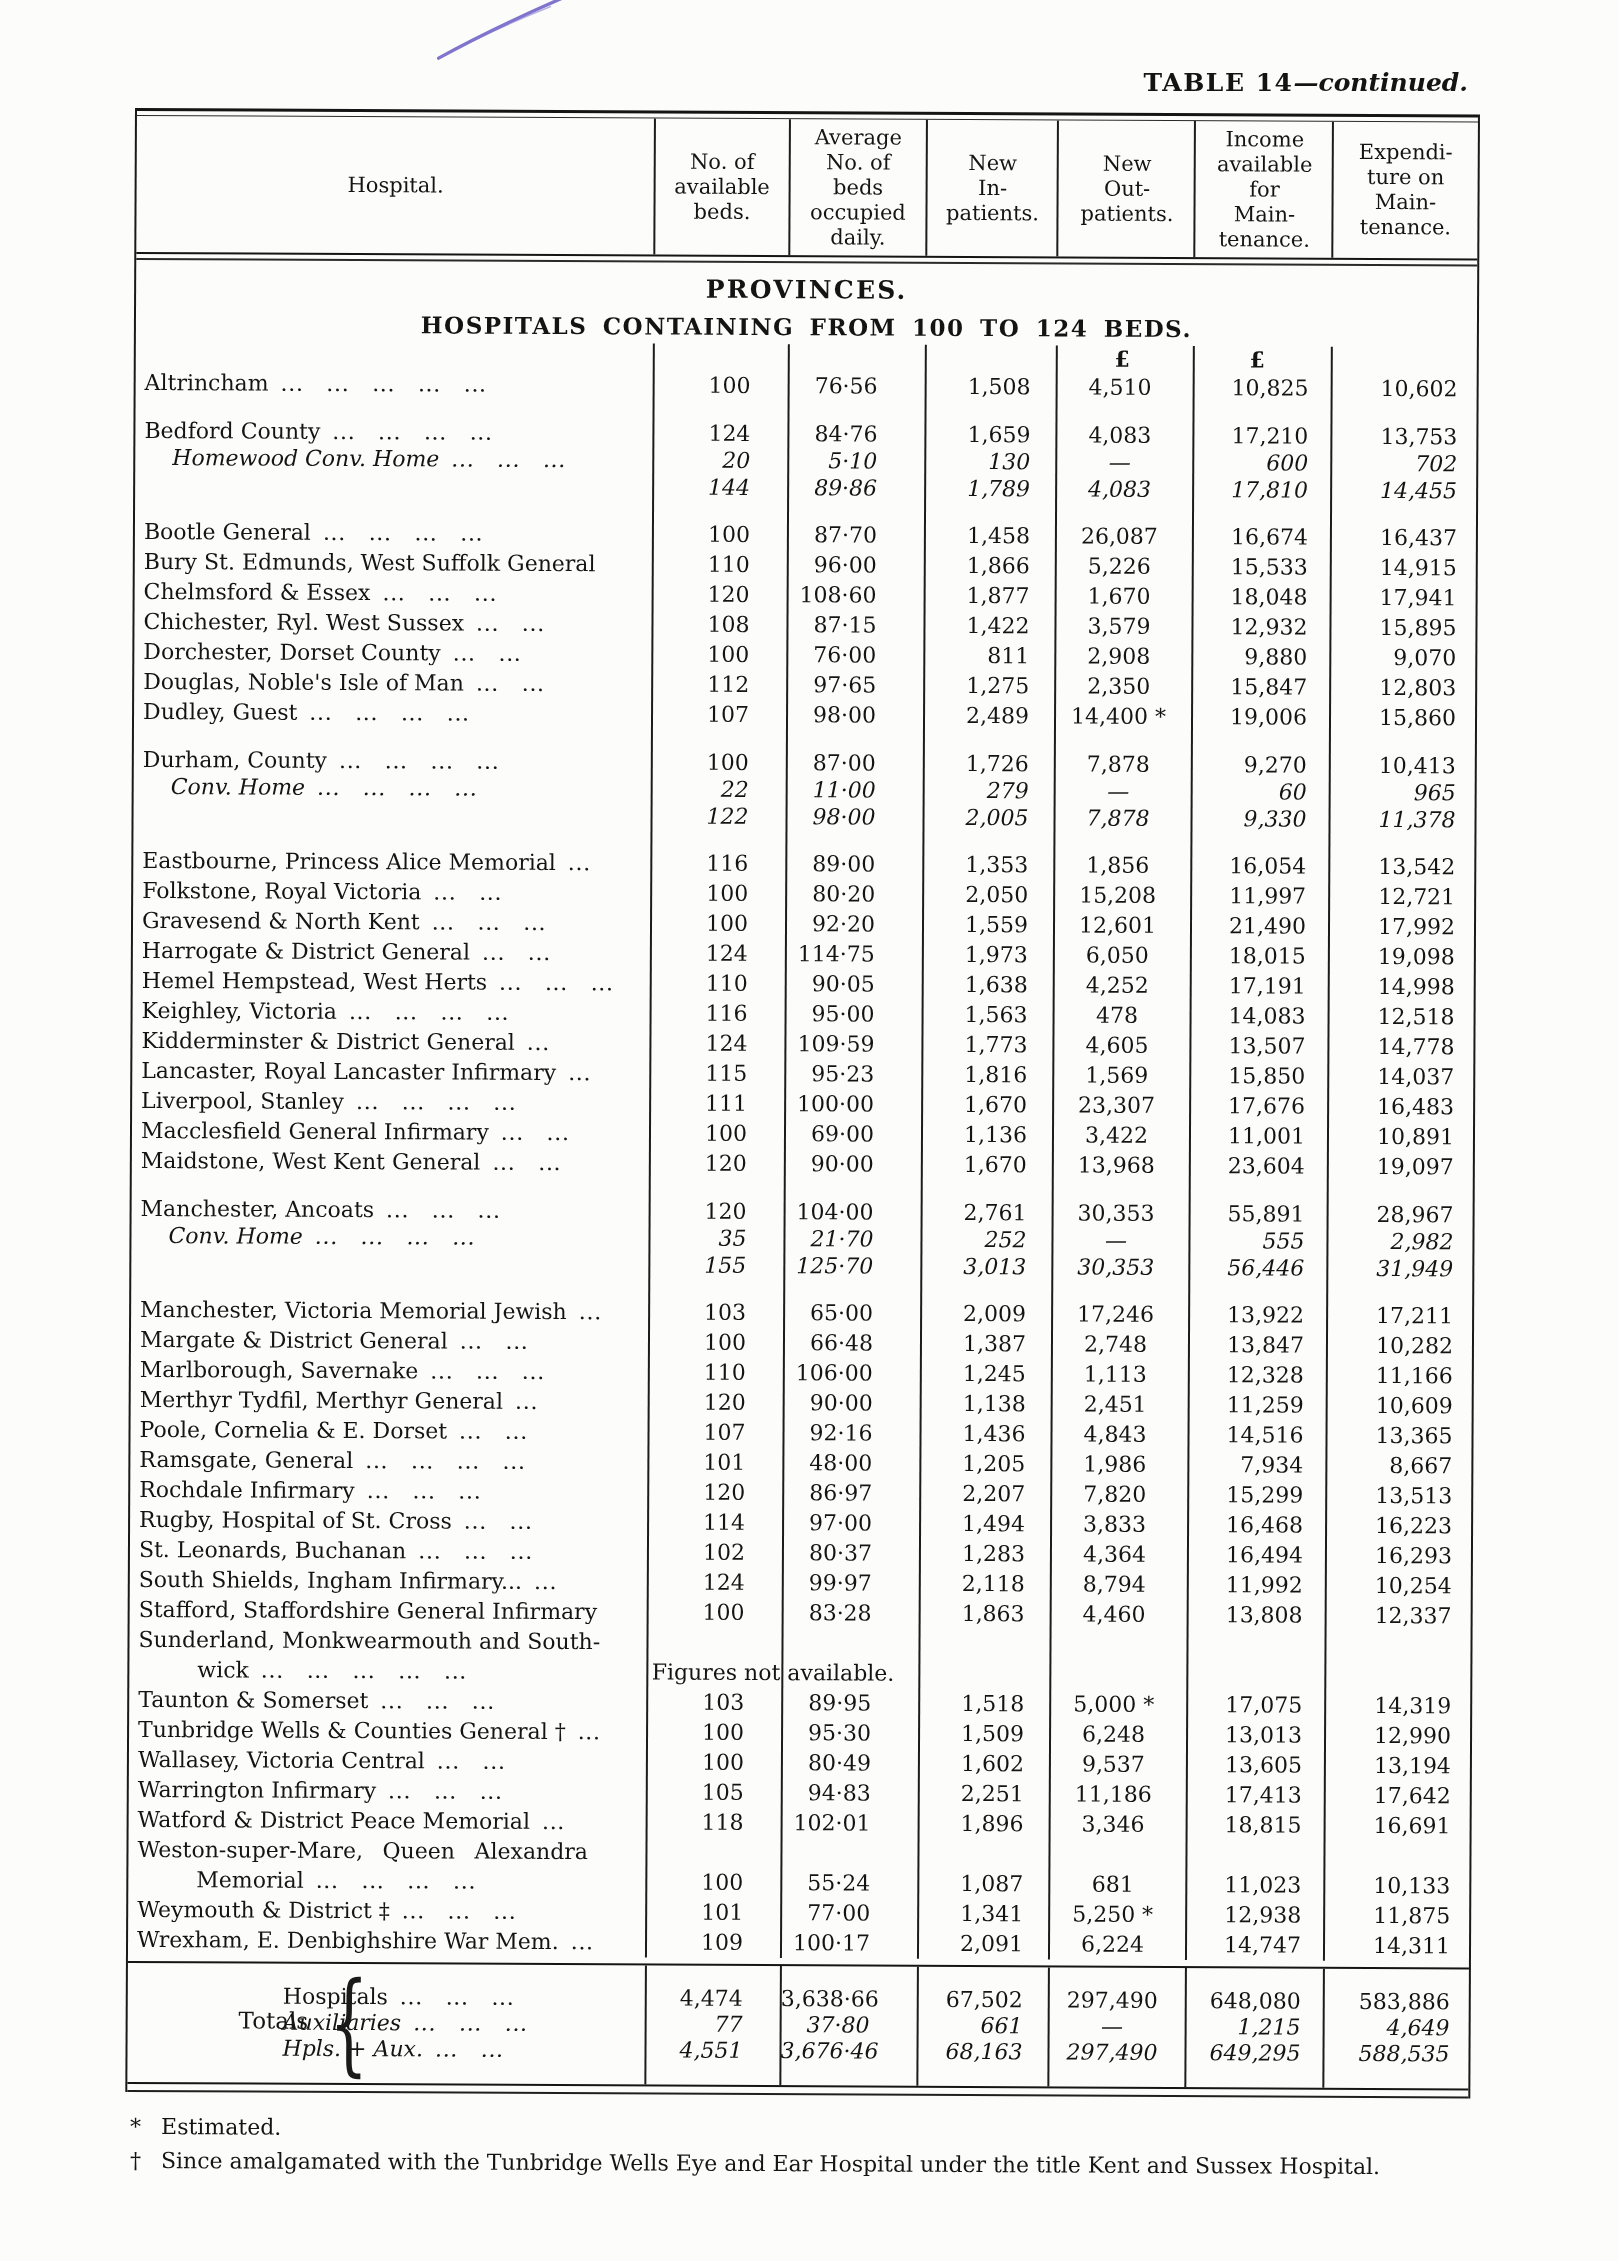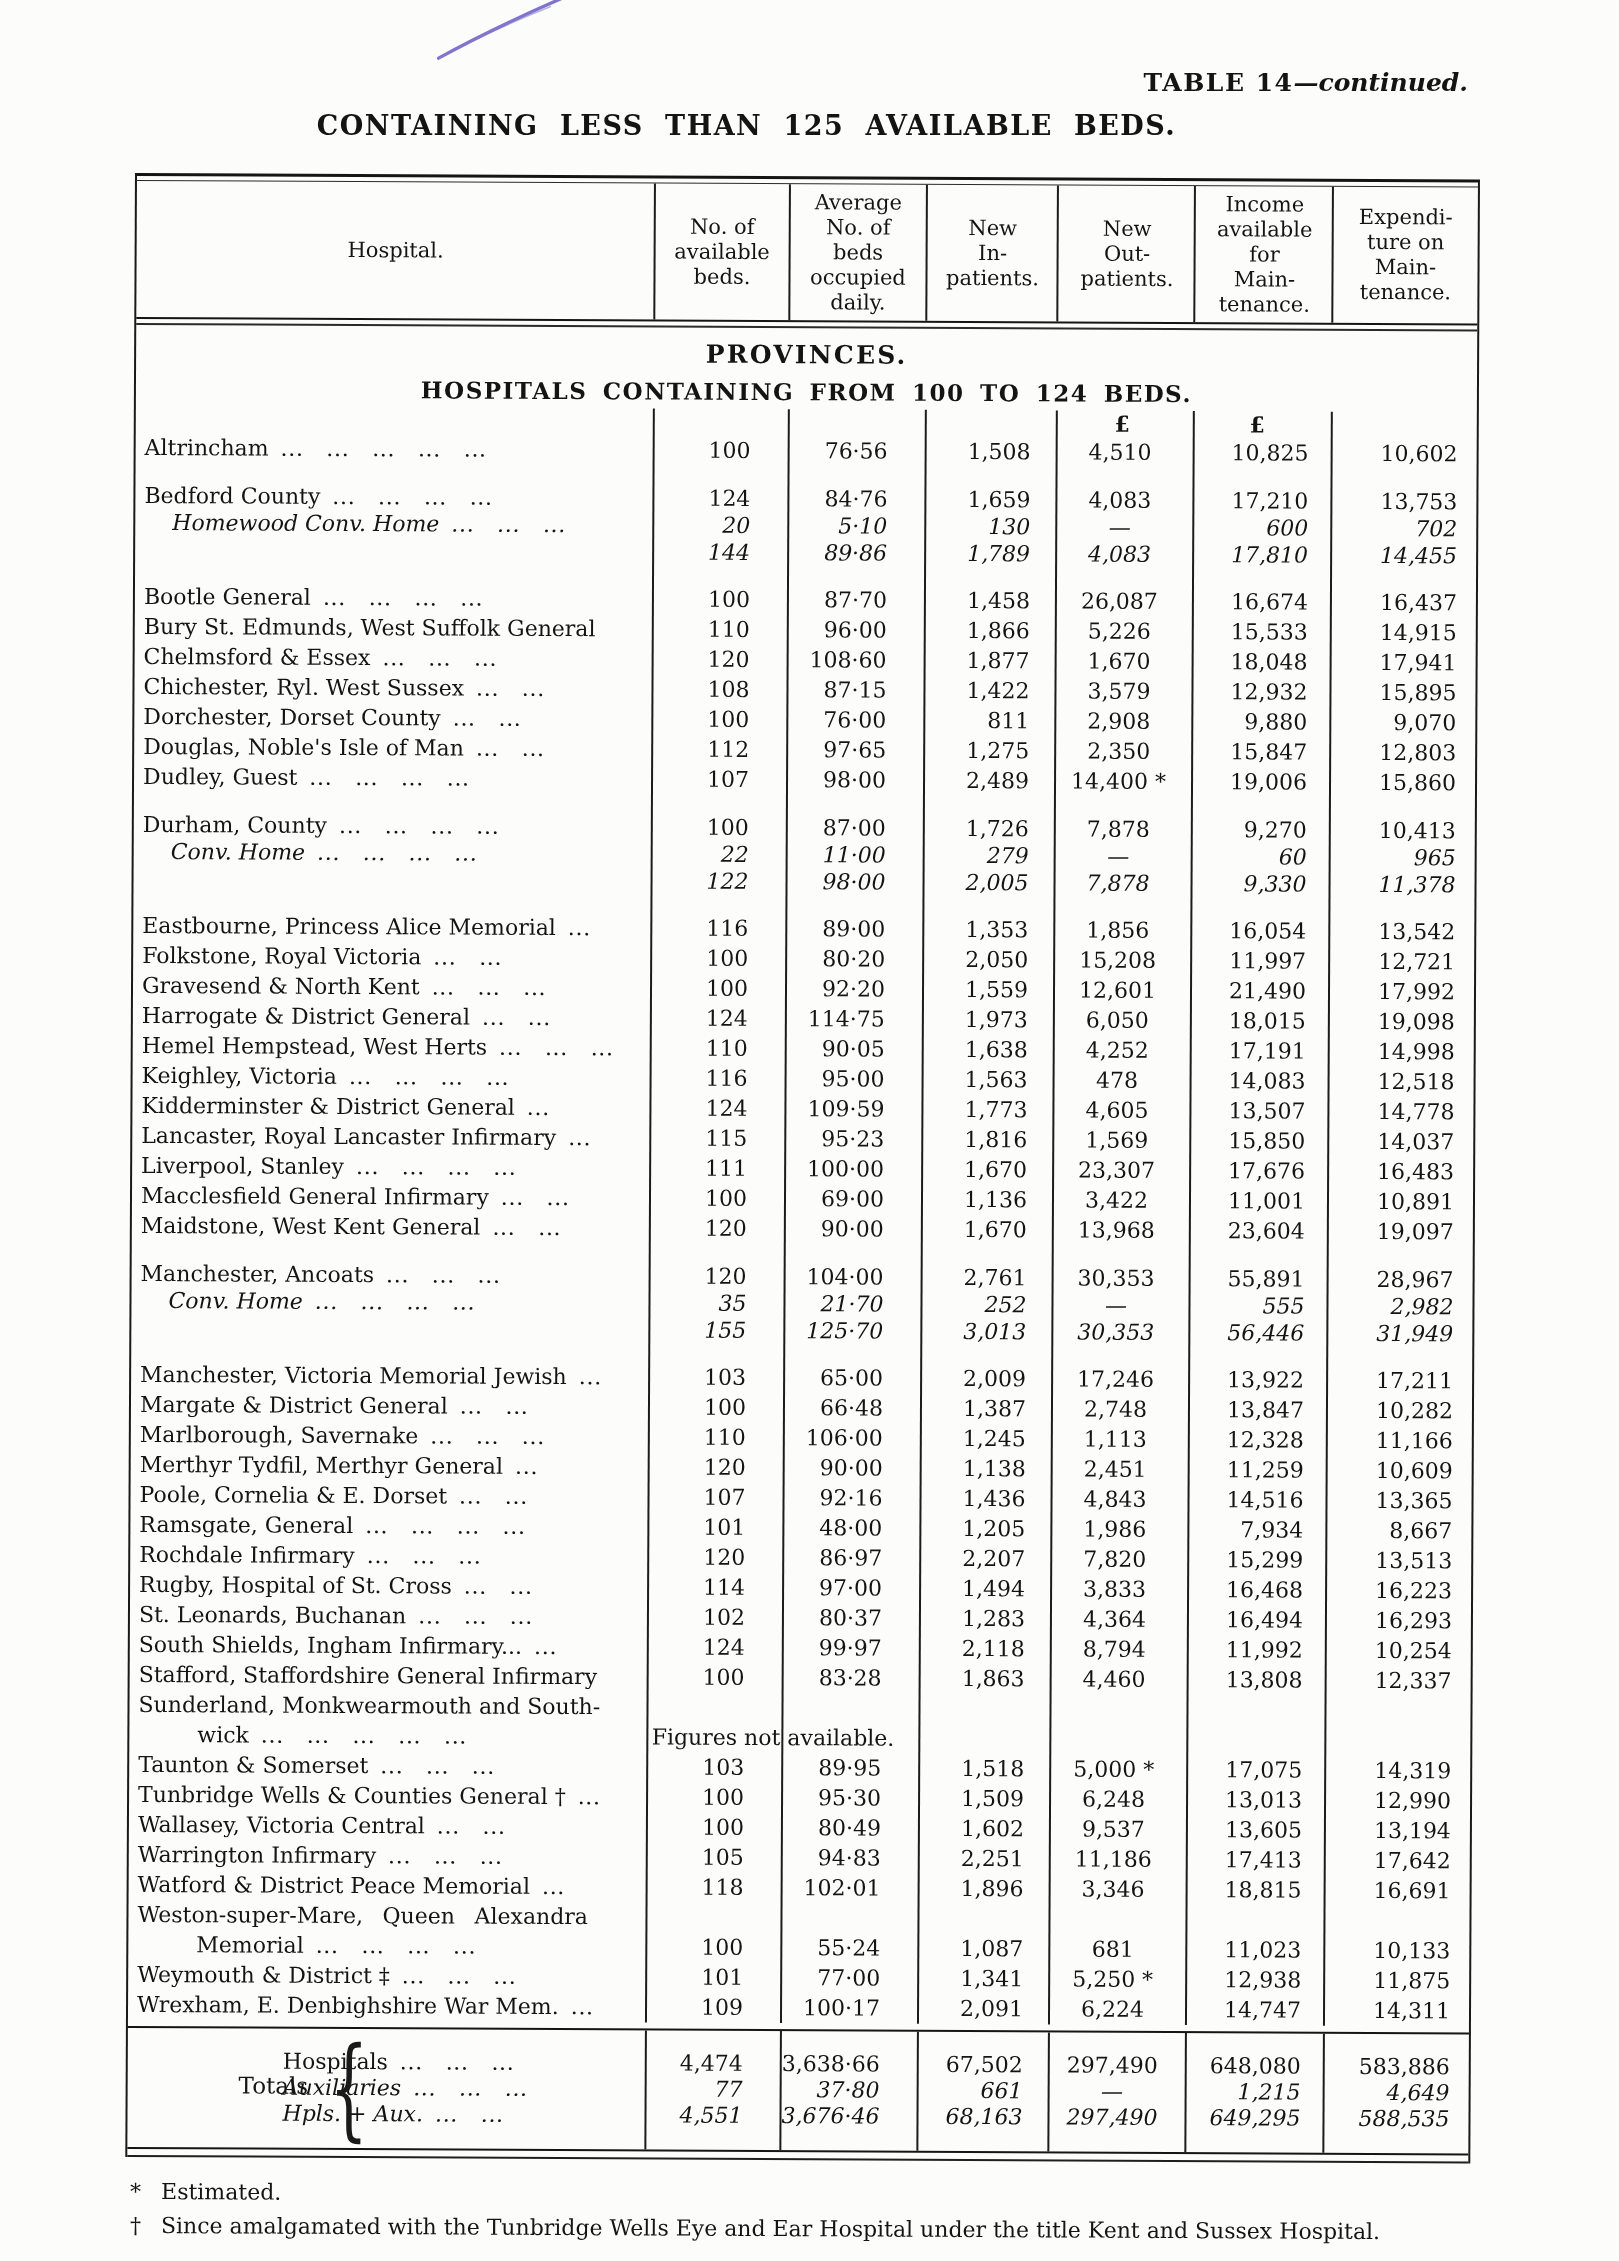--- a/index.html
+++ b/index.html
@@ -36,21 +36,21 @@
   .trow.compact { height:27px; }
   .trow.gap { margin-top:19px; }
   .cell { overflow:hidden; white-space:nowrap; }
   .name { padding-left:9px; }
   .name.sub { padding-left:37px; font-style:italic; }
   .name.cont { padding-left:68px; }
   .name.spread { word-spacing:12.6px; }
   .dots { margin-left:12px; letter-spacing:0.7px; }
   .num { text-align:right; }
   .it { font-style:italic; }
-  .c0 { padding-right:38px; } .c1 { padding-right:38px; } .c2 { padding-right:27px;margin-left:24px; }
+  .c0 { padding-right:38px; } .c1 { padding-right:48px; } .c2 { padding-right:27px;margin-left:24px; }
   .c3 { padding-right:12px;text-align:center; } .c4 { padding-right:24px; } .c5 { padding-right:19px; }
   .pound-row { height:27px; }
   .pound-row .num { font-size:22px; font-weight:600; }
   .pound-row .c4 { padding-right:65px; } .pound-row .c5 { padding-right:68px; }
   .note-cell { grid-column: 2 / span 2; padding-left:4.4px; font-size:22px; }
   .prerule { height:2.2px; background:#151515; margin-top:6px; }
   .totals { position:relative; padding:19px 0 22px; }
   .totals-label { position:absolute; left:111px; top:44px; font-size:23px; }
   .totals-brace { position:absolute; left:186px; top:-6px; font-size:111px; font-weight:400;
                   transform:scaleX(0.55); color:#1a1a1a; }
@@ -70,21 +70,20 @@
   <svg class="pen-mark" width="200" height="74" viewBox="0 0 270 100">
     <path d="M 48 84 C 95 58, 160 26, 245 -10" stroke="#7166c8" stroke-width="4.5" fill="none" stroke-linecap="round" opacity="0.9"></path>
     <path d="M 48 84 C 100 56, 150 34, 200 14" stroke="#8277d2" stroke-width="2" fill="none" opacity="0.6"></path>
   </svg>
 
   <div class="table-tag">
     <span class="b">TABLE 14</span><span class="it">—continued.</span>
   </div>
 
   <div class="titles">
-    <div>CONTAINING LESS THAN 125 AVAILABLE BEDS.</div>
   </div>
 
   <div class="scanwrap" style="margin-top:30px;">
     <div class="tbox">
       <div class="rule-a"></div>
       <div class="rule-gap"></div>
       <div class="rule-b"></div>
 
       <div class="thead" id="thead">
         <div class="hc">Hospital.</div>

